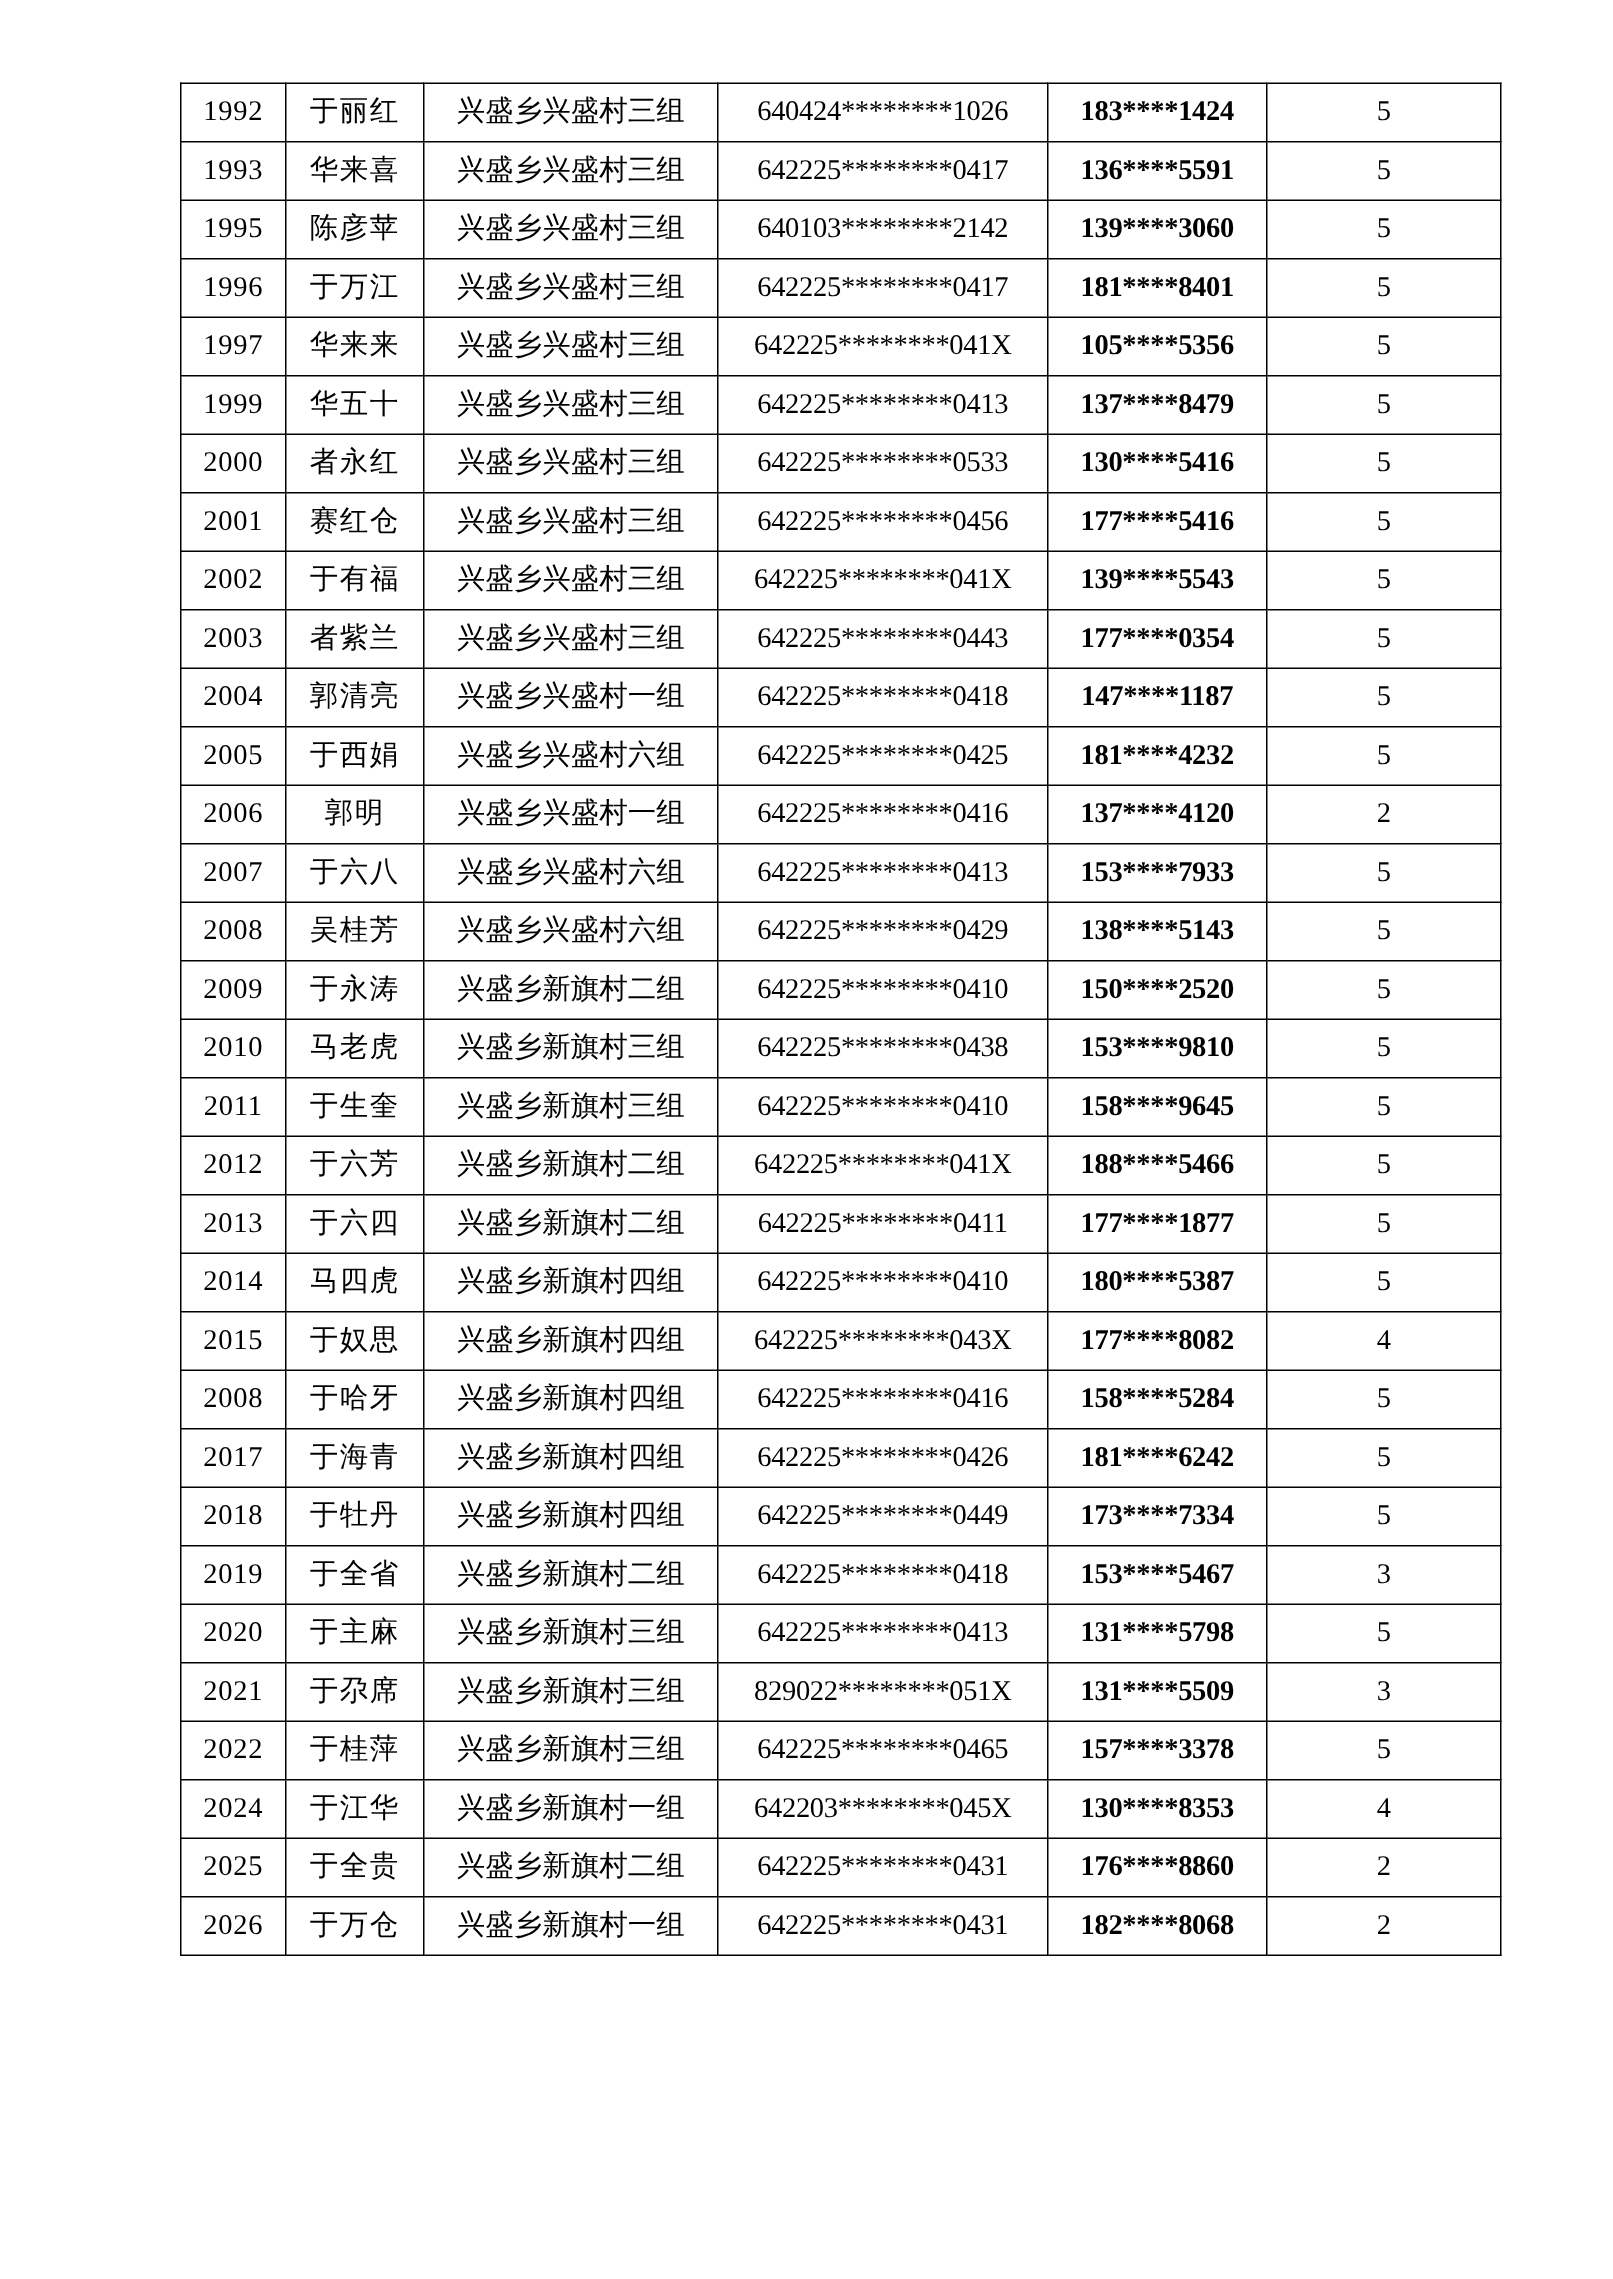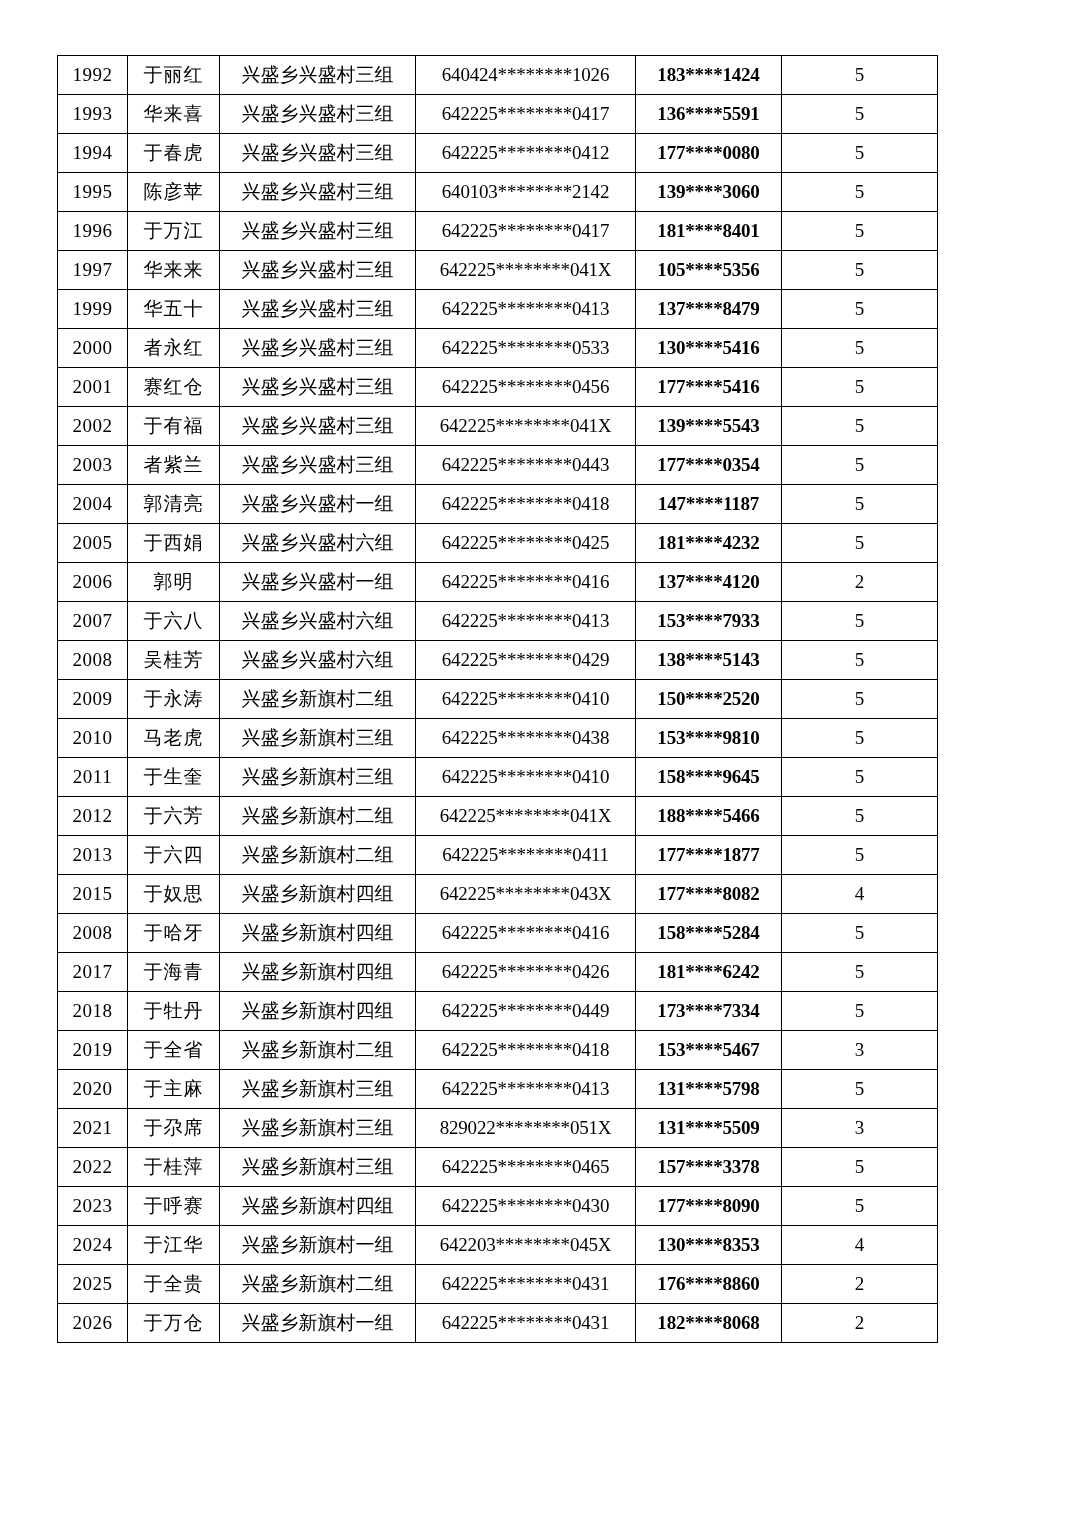--- a/index.html
+++ b/index.html
@@ -12,21 +12,21 @@
     height: 1519px;
     font-family: "Liberation Serif", "DejaVu Serif", serif;
     color: #000000;
     overflow: hidden;
   }
   .page {
     position: relative;
     width: 1075px;
     height: 1519px;
     box-sizing: border-box;
-    padding: 55px 78px 0 57px;
+    padding: 55px 78px 0 120px;
   }
   table.roster {
     border-collapse: collapse;
     table-layout: fixed;
     width: 880px;
     margin: 0;
   }
   table.roster td {
     border: 1px solid #000000;
     height: 38px;
@@ -77,28 +77,20 @@
         </tr>
         <tr>
           <td class="seq">1993</td>
           <td class="name">华来喜</td>
           <td class="addr">兴盛乡兴盛村三组</td>
           <td class="id">642225********0417</td>
           <td class="phone">136****5591</td>
           <td class="count">5</td>
         </tr>
         <tr>
-          <td class="seq">1994</td>
-          <td class="name">于春虎</td>
-          <td class="addr">兴盛乡兴盛村三组</td>
-          <td class="id">642225********0412</td>
-          <td class="phone">177****0080</td>
-          <td class="count">5</td>
-        </tr>
-        <tr>
           <td class="seq">1995</td>
           <td class="name">陈彦苹</td>
           <td class="addr">兴盛乡兴盛村三组</td>
           <td class="id">640103********2142</td>
           <td class="phone">139****3060</td>
           <td class="count">5</td>
         </tr>
         <tr>
           <td class="seq">1996</td>
           <td class="name">于万江</td>
@@ -229,20 +221,28 @@
         </tr>
         <tr>
           <td class="seq">2013</td>
           <td class="name">于六四</td>
           <td class="addr">兴盛乡新旗村二组</td>
           <td class="id">642225********0411</td>
           <td class="phone">177****1877</td>
           <td class="count">5</td>
         </tr>
         <tr>
+          <td class="seq">2014</td>
+          <td class="name">马四虎</td>
+          <td class="addr">兴盛乡新旗村四组</td>
+          <td class="id">642225********0410</td>
+          <td class="phone">180****5387</td>
+          <td class="count">5</td>
+        </tr>
+        <tr>
           <td class="seq">2015</td>
           <td class="name">于奴思</td>
           <td class="addr">兴盛乡新旗村四组</td>
           <td class="id">642225********043X</td>
           <td class="phone">177****8082</td>
           <td class="count">4</td>
         </tr>
         <tr>
           <td class="seq">2008</td>
           <td class="name">于哈牙</td>
@@ -290,28 +290,20 @@
           <td class="id">829022********051X</td>
           <td class="phone">131****5509</td>
           <td class="count">3</td>
         </tr>
         <tr>
           <td class="seq">2022</td>
           <td class="name">于桂萍</td>
           <td class="addr">兴盛乡新旗村三组</td>
           <td class="id">642225********0465</td>
           <td class="phone">157****3378</td>
-          <td class="count">5</td>
-        </tr>
-        <tr>
-          <td class="seq">2023</td>
-          <td class="name">于呼赛</td>
-          <td class="addr">兴盛乡新旗村四组</td>
-          <td class="id">642225********0430</td>
-          <td class="phone">177****8090</td>
           <td class="count">5</td>
         </tr>
         <tr>
           <td class="seq">2024</td>
           <td class="name">于江华</td>
           <td class="addr">兴盛乡新旗村一组</td>
           <td class="id">642203********045X</td>
           <td class="phone">130****8353</td>
           <td class="count">4</td>
         </tr>

